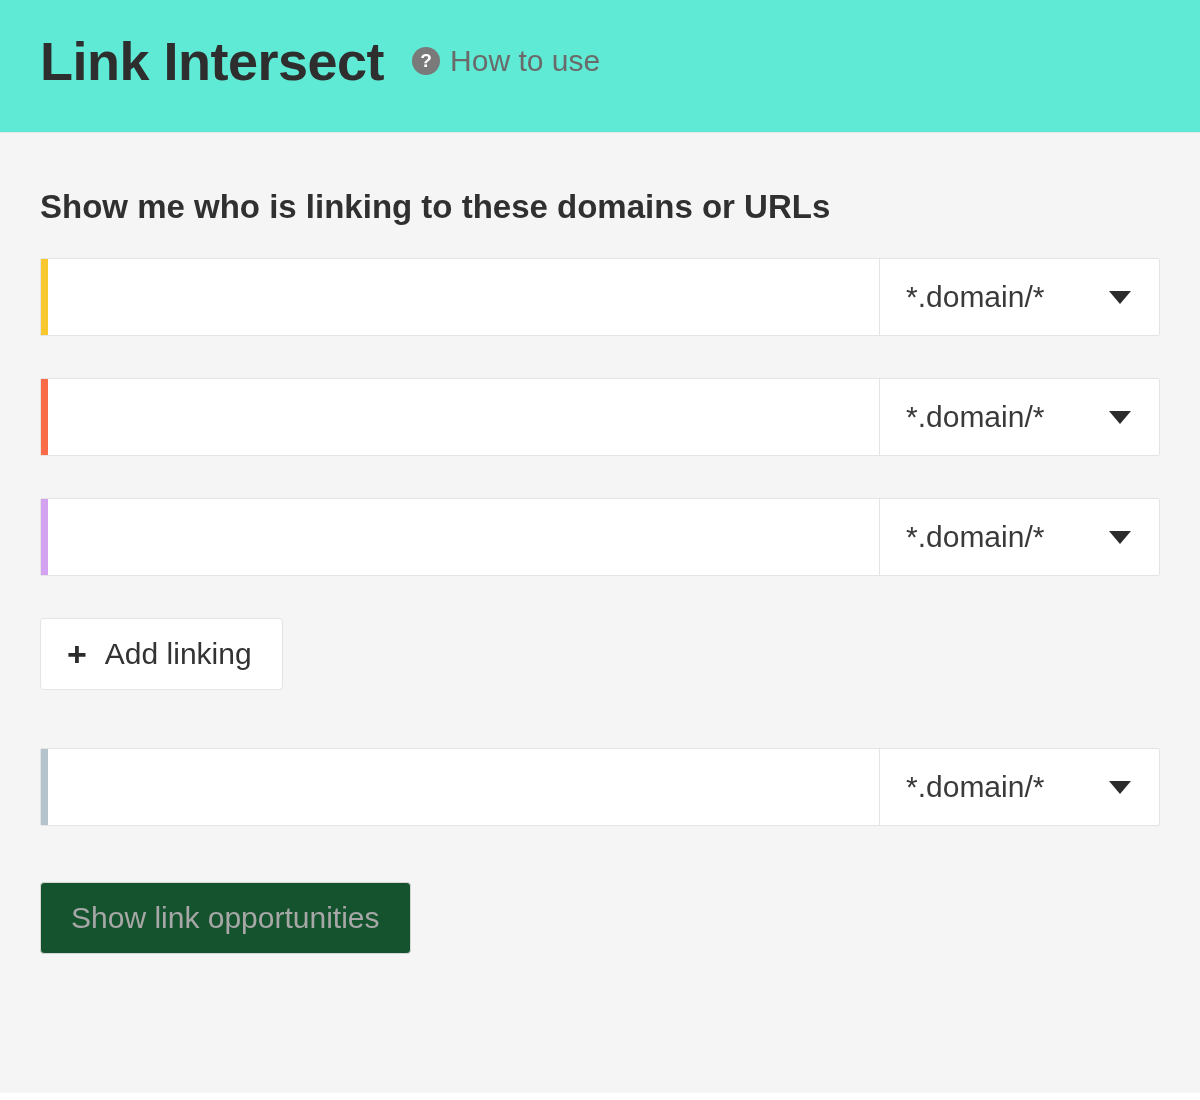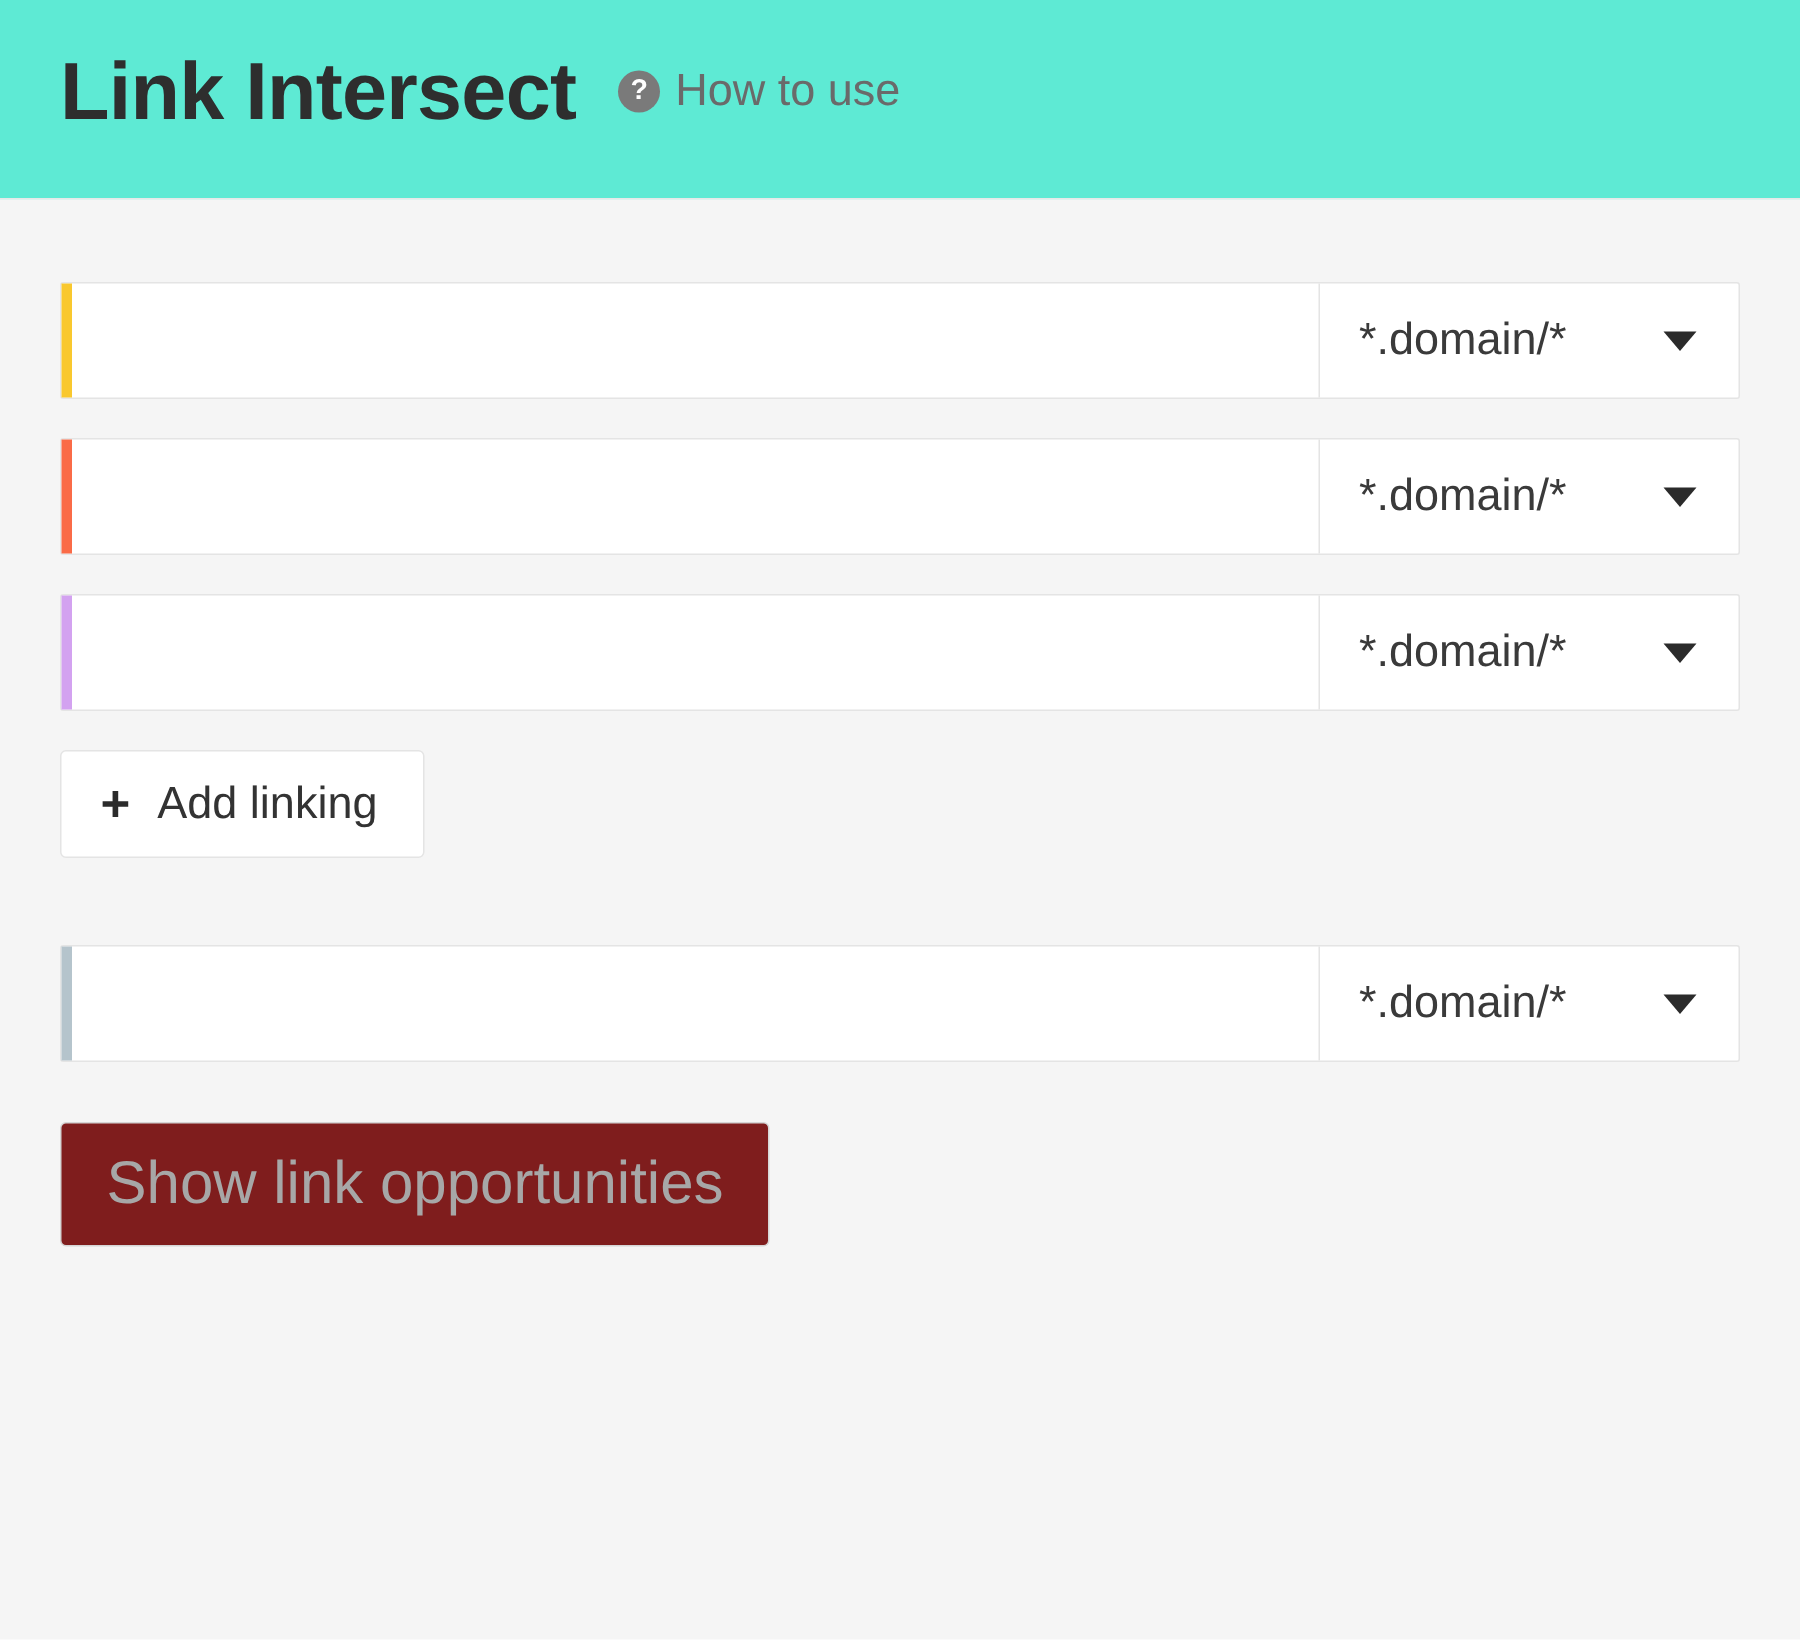--- a/index.html
+++ b/index.html
@@ -53,21 +53,21 @@
       min-height: 960px;
     }
     .section-label {
       font-size: 33px;
       font-weight: 600;
       color: #303030;
       margin-bottom: 32px;
     }
     .target-row {
       display: flex;
-      margin-bottom: 26px;
+      margin-bottom: 42px;
       height: 78px;
       background: #fff;
       border: 1px solid #e4e4e4;
       border-radius: 2px;
     }
     .color-stripe {
       width: 7px;
       height: 100%;
       flex-shrink: 0;
     }
@@ -115,25 +115,25 @@
     }
     .plus-icon {
       font-size: 34px;
       font-weight: 700;
       color: #2b2b2b;
       line-height: 1;
     }
     .submit-btn {
       display: inline-flex;
       align-items: flex-start;
-      background: #7f1d1d;
+      background: #14532d;
       border: 1px solid #d5d5d5;
       border-radius: 4px;
       padding: 18px 30px;
-      font-size: 40px;
+      font-size: 30px;
       color: #a7a7a7;
       cursor: pointer;
       margin-top: 14px;
     }
     .section-2-label {
       margin-bottom: 30px;
     }
   </style>
 </head>
 <body>
@@ -141,20 +141,21 @@
 <div class="header">
   <h1 class="page-title">Link Intersect</h1>
   <div class="how-to-use">
     <span class="help-icon">?</span>
     <span>How to use</span>
   </div>
 </div>
 
 <div class="main">
 
+  <div class="section-label">Show me who is linking to these domains or URLs</div>
 
   
   <div class="target-row">
     <div class="color-stripe" style="background:#f9c82e"></div>
     <input class="target-input" type="text" value="" style="">
     <div class="mode-select">
       <span class="mode-label">*.domain/*</span>
       <span class="caret-down"></span>
     </div>
   </div>

